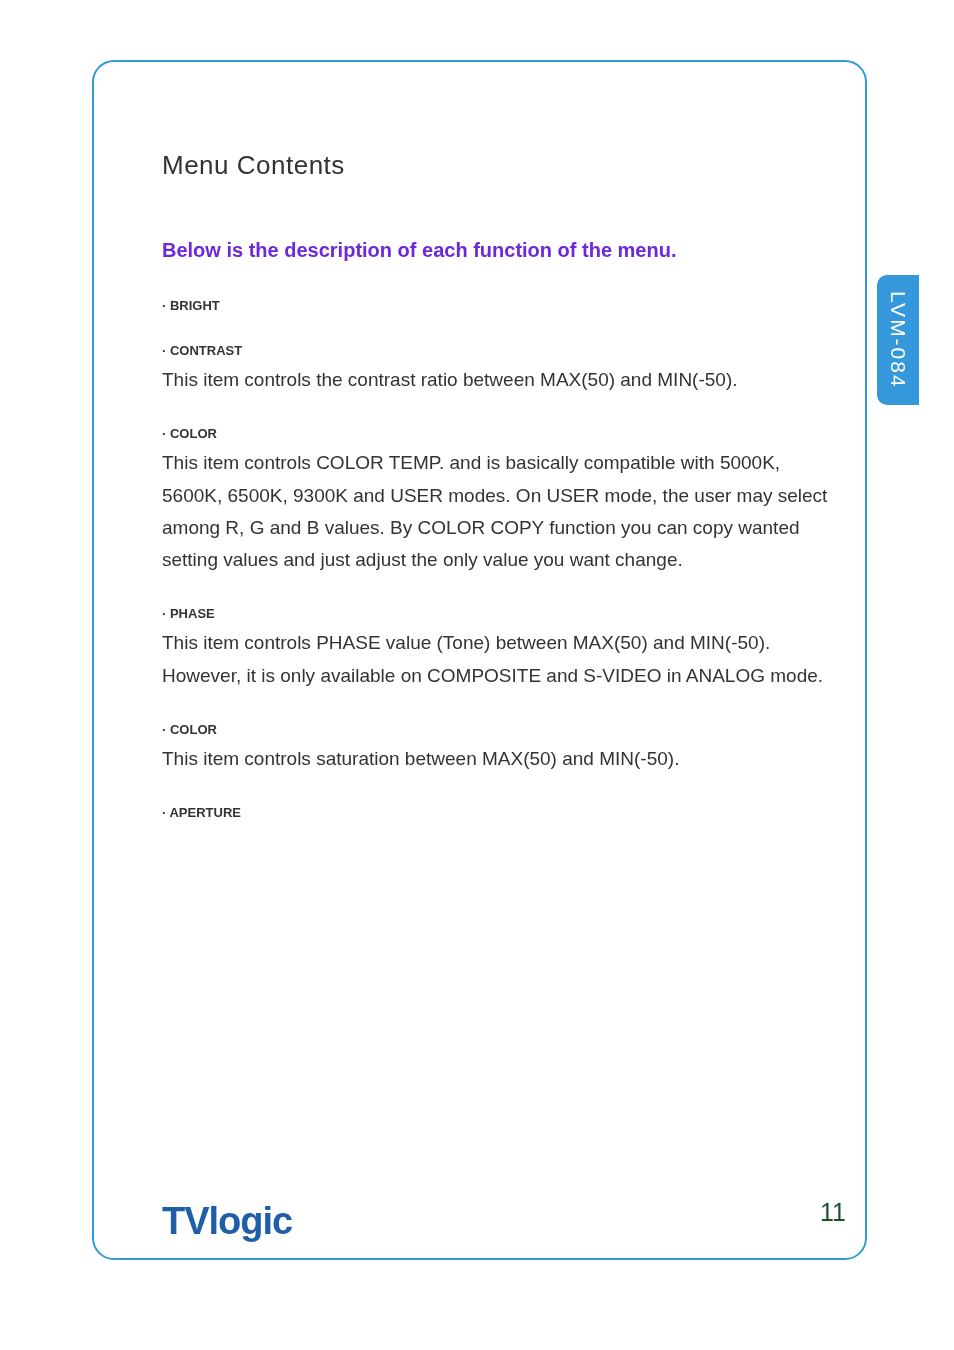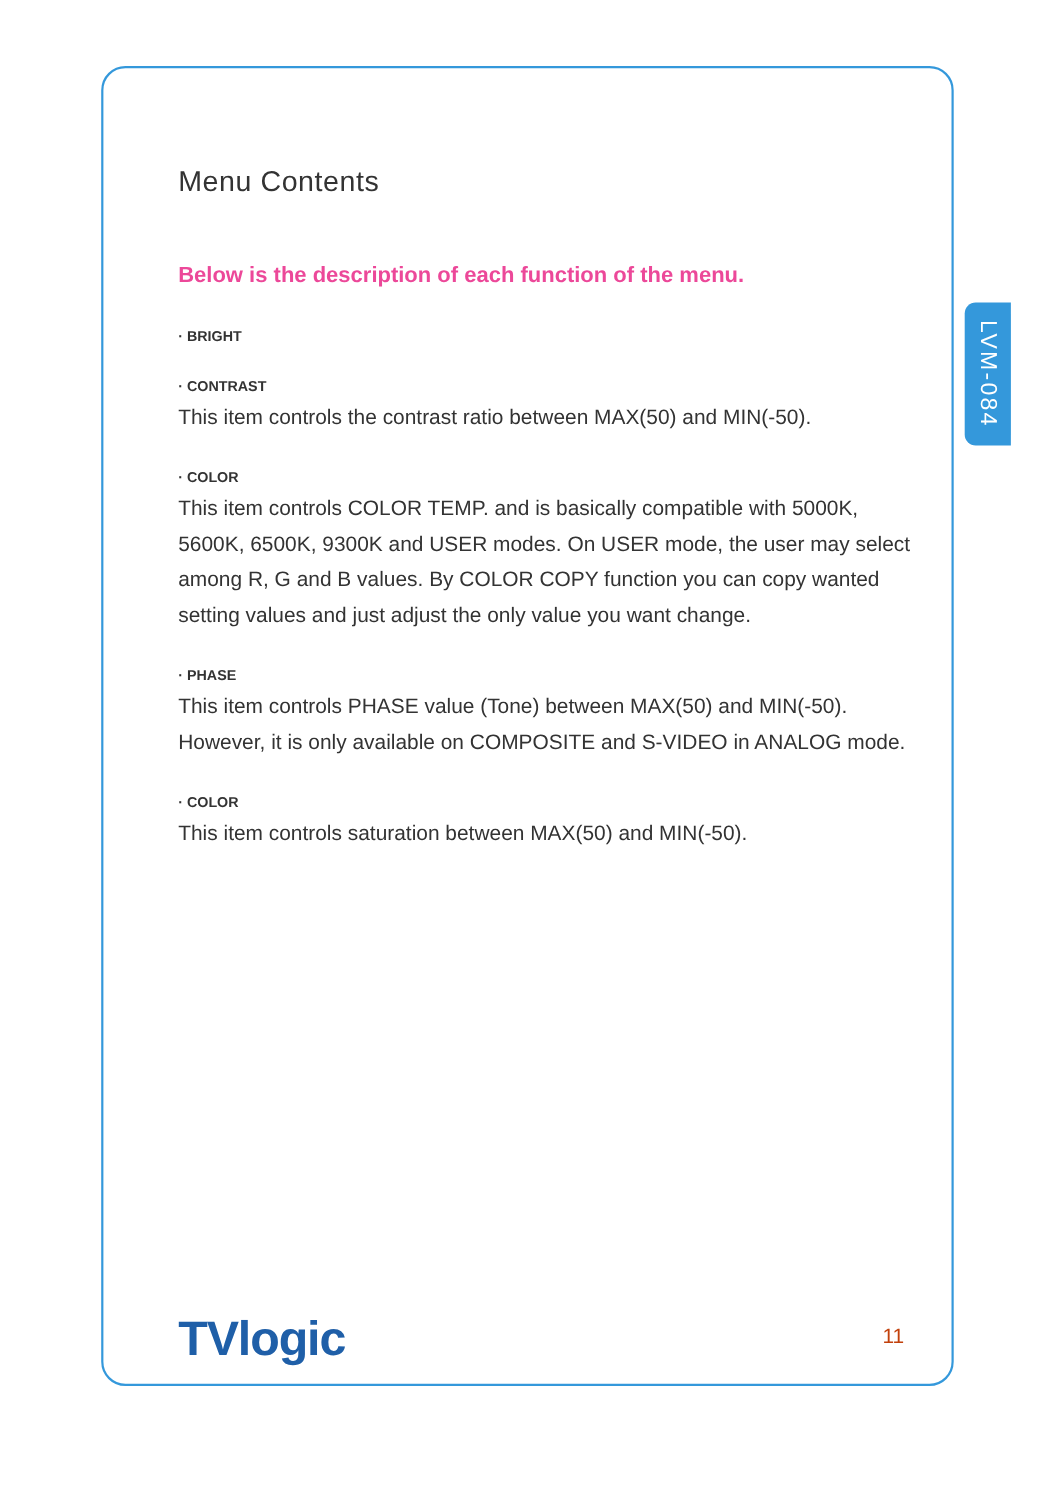--- a/index.html
+++ b/index.html
@@ -51,21 +51,21 @@
     .page-title {
       font-size: 26px;
       font-weight: normal;
       color: #333333;
       margin-bottom: 58px;
       letter-spacing: 0.5px;
     }
     .intro {
       font-size: 20px;
       font-weight: bold;
-      color: #ec4899;
+      color: #6d28d9;
       margin-bottom: 36px;
     }
     .section {
       margin-bottom: 30px;
     }
     .section-heading {
       font-size: 13px;
       font-weight: bold;
       color: #333333;
       margin-bottom: 6px;
@@ -73,32 +73,32 @@
     .section-body {
       font-size: 19px;
       font-weight: normal;
       color: #333333;
       line-height: 1.7;
     }
     .footer-logo {
       position: absolute;
       bottom: 107px;
       left: 162px;
-      font-size: 44px;
+      font-size: 38px;
       font-weight: 900;
       color: #1f5fa8;
       letter-spacing: -1px;
       font-family: Arial Black, Arial, sans-serif;
     }
     .page-number {
       position: absolute;
       bottom: 123px;
-      right: 132px;
-      font-size: 19px;
-      color: #c2410c;
+      right: 108px;
+      font-size: 25px;
+      color: #14532d;
     }
   </style>
 </head>
 <body>
 
 <div class="page-frame"></div>
 
 <div class="side-tab">
   <span class="side-tab-text">LVM-084</span>
 </div>
@@ -125,18 +125,19 @@
     <div class="section-heading">· PHASE</div>
     <div class="section-body">This item controls PHASE value (Tone) between MAX(50) and MIN(-50). However, it is only available on COMPOSITE and S-VIDEO in ANALOG mode.</div>
   </div>
 
   <div class="section">
     <div class="section-heading">· COLOR</div>
     <div class="section-body">This item controls saturation between MAX(50) and MIN(-50).</div>
   </div>
 
   <div class="section">
+    <div class="section-heading">· APERTURE</div>
   </div>
 
 </div>
 
 <div class="footer-logo">TVlogic</div>
 <div class="page-number">11</div>
 
 </body></html>

